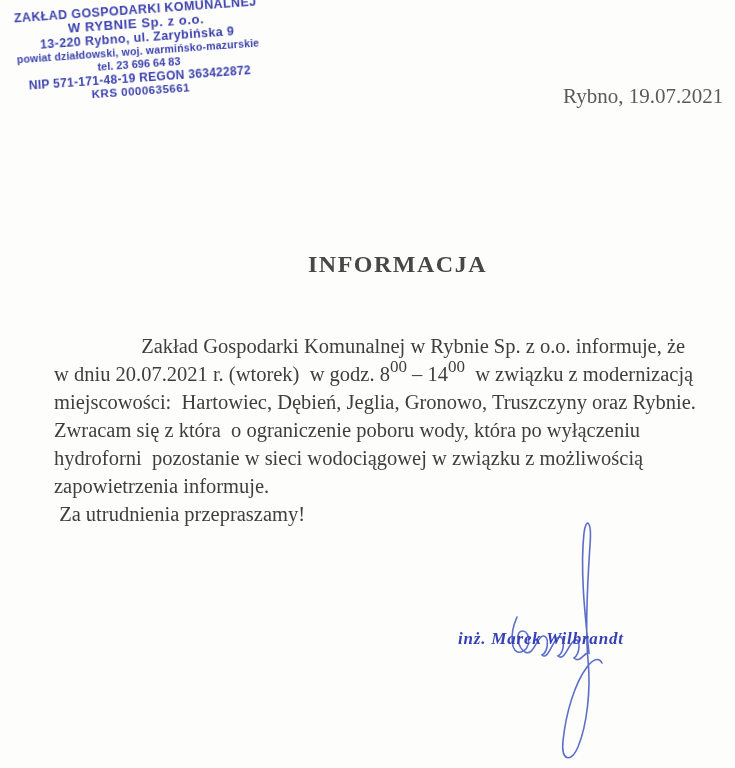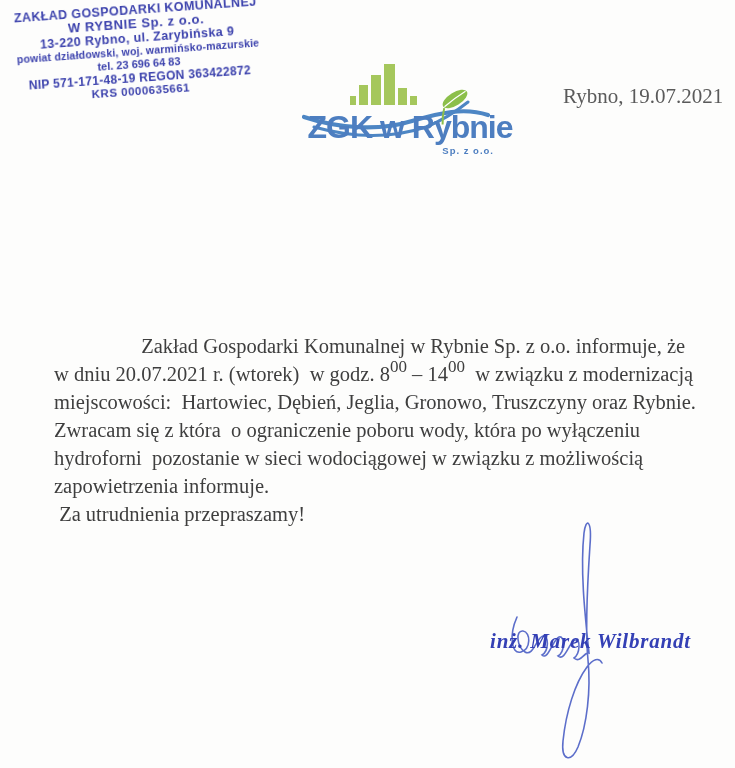--- a/index.html
+++ b/index.html
@@ -117,71 +117,45 @@
     letter-spacing:.5px;
     color:#3c49b2;
     filter:blur(.3px);
   }
   .sig-name{
     position:absolute;
     left:458px; top:629px;
     font-family:"Liberation Serif", serif;
     font-style:italic;
     font-weight:bold;
-    font-size:21px;
+    font-size:17px;
     letter-spacing:.8px;
     color:#3440b5;
     filter:blur(.3px);
-    margin-left:32px;
   }
 </style>
 </head>
 <body>
 
 <div class="page">
 
   <div class="stamp" style="color: rgb(60, 66, 173);">
       <div class="stamp-line">ZAKŁAD GOSPODARKI KOMUNALNEJ</div>
       <div class="stamp-line">W RYBNIE Sp. z o.o.</div>
       <div class="stamp-line">13-220 Rybno, ul. Zarybińska 9</div>
       <div class="stamp-line">powiat działdowski, woj. warmińsko-mazurskie</div>
       <div class="stamp-line">tel. 23 696 64 83</div>
       <div class="stamp-line">NIP 571-171-48-19 REGON 363422872</div>
       <div class="stamp-line">KRS 0000635661</div>
     </div>
 
-  <div class="logo">
-    <svg width="220" height="85" viewBox="0 0 220 85">
-
-      <g fill="#a5c75c">
-        <rect x="50" y="41" width="6" height="9"></rect>
-        <rect x="59" y="30" width="9" height="20"></rect>
-        <rect x="71" y="20" width="10" height="30"></rect>
-        <rect x="84" y="9" width="11" height="41"></rect>
-        <rect x="98" y="33" width="9" height="17"></rect>
-        <rect x="110" y="41" width="7" height="9"></rect>
-      </g>
-
-      <g fill="none" stroke="#4d86c4" stroke-linecap="round">
-        <path d="M4,62 C40,74 80,76 112,66 C140,58 164,52 188,60" stroke-width="4.2"></path>
-        <path d="M14,72 C50,82 90,84 126,72 C146,64 158,55 168,47" stroke-width="3"></path>
-      </g>
-
-      <g transform="translate(155,44) rotate(-32)">
-        <ellipse cx="0" cy="0" rx="14" ry="6.5" fill="#8cbf4a"></ellipse>
-        <path d="M-13,1 Q0,-1 13,-1" stroke="#ffffff" stroke-width="1.2" fill="none"></path>
-        <path d="M-14,2 Q-20,8 -24,15" stroke="#8cbf4a" stroke-width="2" fill="none"></path>
-      </g>
-    </svg>
-    <div class="logo-title">ZGK w Rybnie</div>
-    <div class="logo-subtitle">Sp. z o.o.</div>
-  </div>
 
   <div class="dateline">Rybno, 19.07.2021</div>
 
+  <div class="doc-title">INFORMACJA</div>
 
   <div class="body-par">
       <div class="body-line">                 Zakład Gospodarki Komunalnej w Rybnie Sp. z o.o. informuje, że</div>
       <div class="body-line">w dniu 20.07.2021 r. (wtorek)  w godz. 8<sup>00</sup> – 14<sup>00</sup>  w związku z modernizacją</div>
       <div class="body-line">miejscowości:  Hartowiec, Dębień, Jeglia, Gronowo, Truszczyny oraz Rybnie.</div>
       <div class="body-line">Zwracam się z która  o ograniczenie poboru wody, która po wyłączeniu</div>
       <div class="body-line">hydroforni  pozostanie w sieci wodociągowej w związku z możliwością</div>
       <div class="body-line">zapowietrzenia informuje.</div>
       <div class="body-line"> Za utrudnienia przepraszamy!</div>
     </div>

